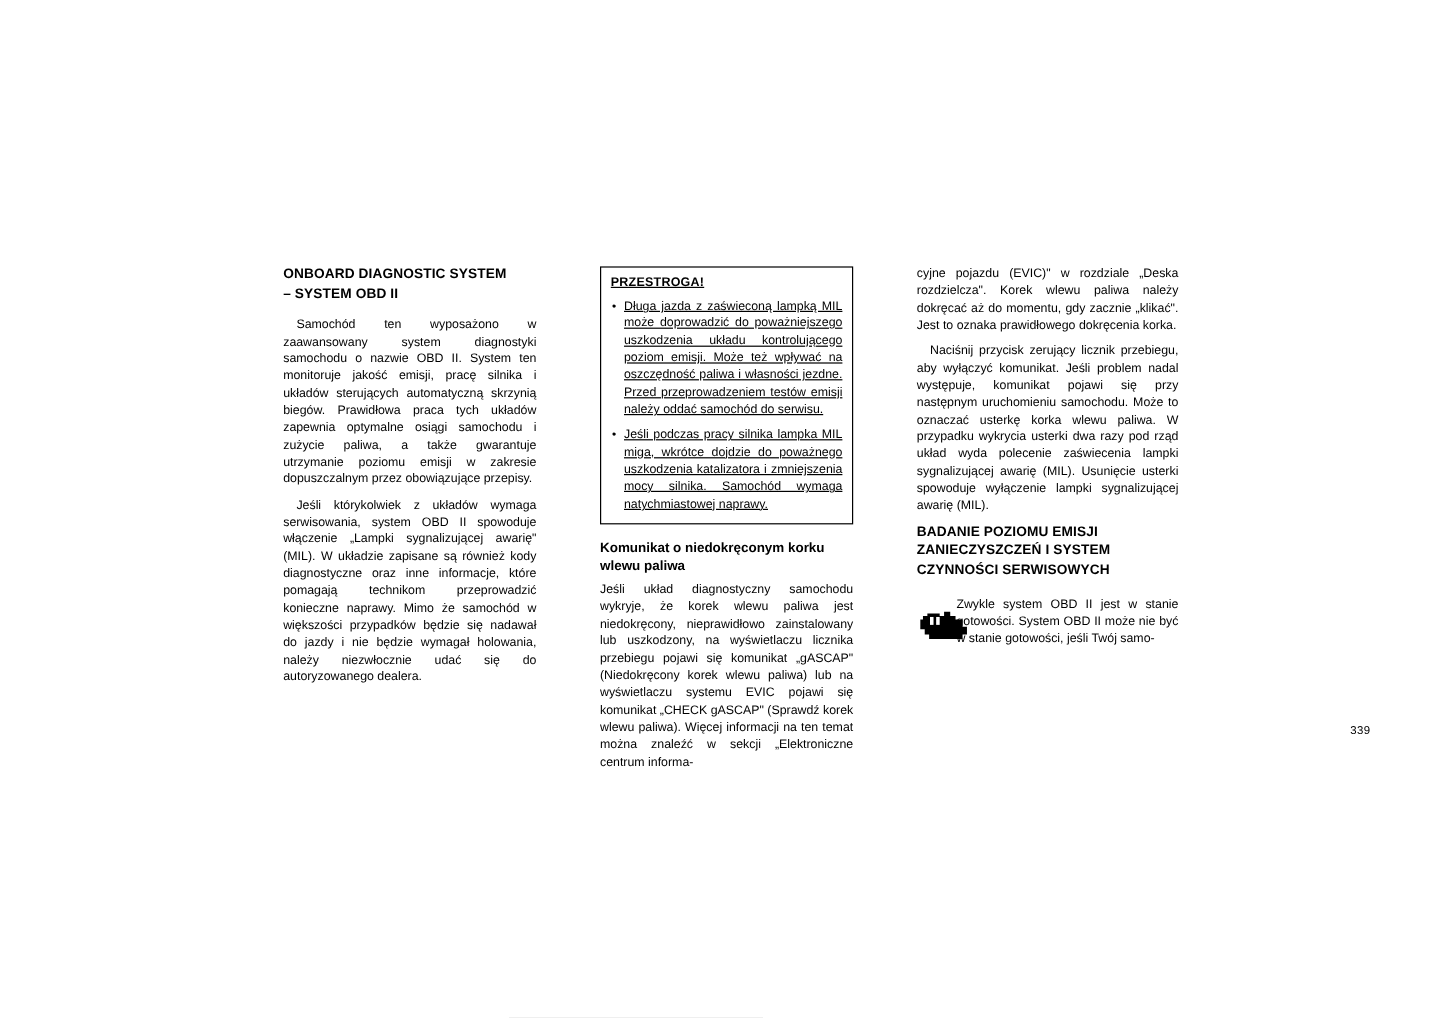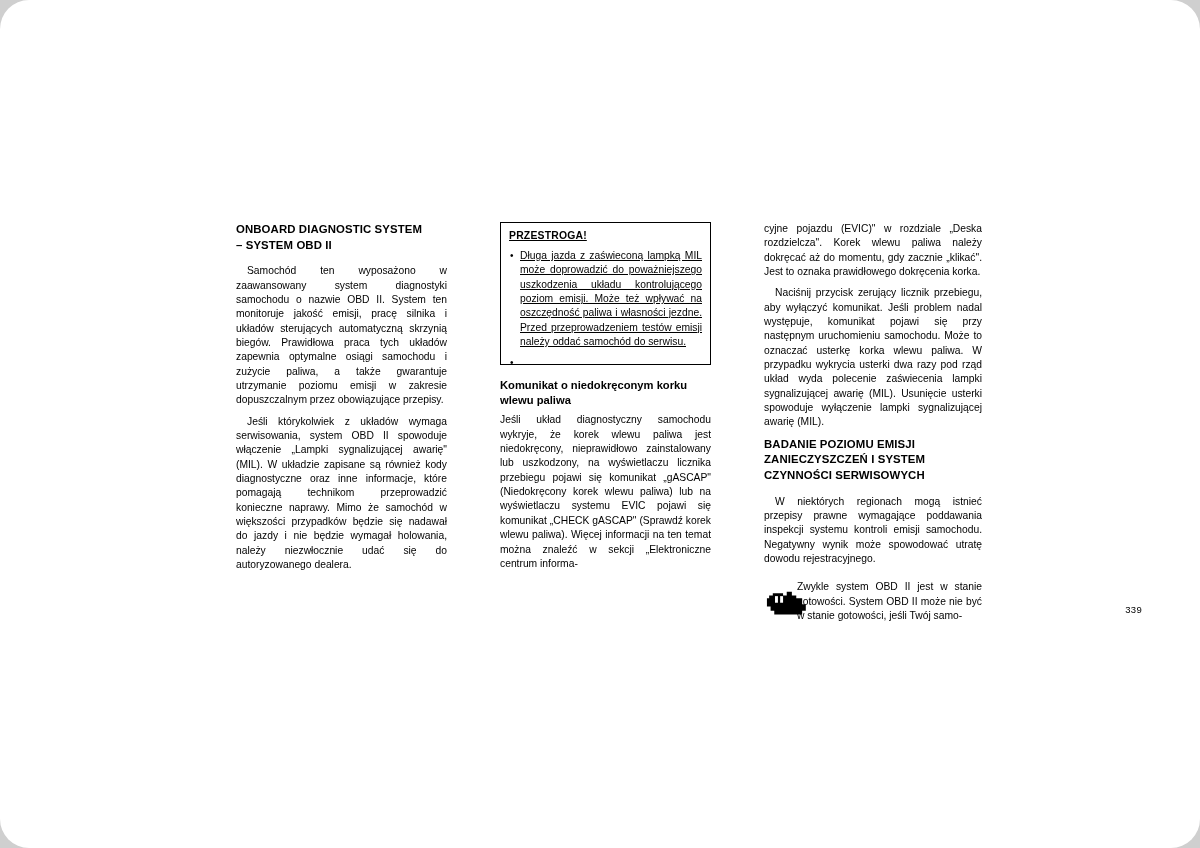--- a/index.html
+++ b/index.html
@@ -12,21 +12,20 @@
     height: 848px;
     font-family: "Liberation Sans", sans-serif;
   }
   .page {
     position: absolute;
     left: 0; top: 0;
     width: 1200px;
     height: 848px;
     background: #ffffff;
     overflow: hidden;
-    border-radius: 29px;
   }
   .content {
     position: absolute;
     left: 236px;
     top: 222px;
     width: 752px;
     height: 420px;
   }
   .col {
     position: absolute;
@@ -146,20 +145,21 @@
     <div class="col col-2">
       <div class="caution-box">
         <div class="caution-title">PRZESTROGA!</div>
         <ul class="caution-list">
           <li>
             <span class="bullet">•</span>
             <span>Długa jazda z zaświeconą lampką MIL może doprowadzić do poważniejszego uszkodzenia układu kontrolującego poziom emisji. Może też wpływać na oszczędność paliwa i własności jezdne. Przed przeprowadzeniem testów emisji należy oddać samochód do serwisu.</span>
           </li>
           <li>
             <span class="bullet">•</span>
+            <span>Jeśli podczas pracy silnika lampka MIL miga, wkrótce dojdzie do poważnego uszkodzenia katalizatora i zmniejszenia mocy silnika. Samochód wymaga natychmiastowej naprawy.</span>
           </li>
         </ul>
       </div>
 
       <h2 class="sub-title">
         <span>Komunikat o niedokręconym korku</span><br>
         <span>wlewu paliwa</span>
       </h2>
       <p class="para">Jeśli układ diagnostyczny samochodu wykryje, że korek wlewu paliwa jest niedokręcony, nieprawidłowo zainstalowany lub uszkodzony, na wyświetlaczu licznika przebiegu pojawi się komunikat „gASCAP" (Niedokręcony korek wlewu paliwa) lub na wyświetlaczu systemu EVIC pojawi się komunikat „CHECK gASCAP" (Sprawdź korek wlewu paliwa). Więcej informacji na ten temat można znaleźć w sekcji „Elektroniczne centrum informa-</p>
     </div>
@@ -167,21 +167,20 @@
     <div class="col col-3">
       <p class="para">cyjne pojazdu (EVIC)" w rozdziale „Deska rozdzielcza". Korek wlewu paliwa należy dokręcać aż do momentu, gdy zacznie „klikać". Jest to oznaka prawidłowego dokręcenia korka.</p>
       <p class="para indent">Naciśnij przycisk zerujący licznik przebiegu, aby wyłączyć komunikat. Jeśli problem nadal występuje, komunikat pojawi się przy następnym uruchomieniu samochodu. Może to oznaczać usterkę korka wlewu paliwa. W przypadku wykrycia usterki dwa razy pod rząd układ wyda polecenie zaświecenia lampki sygnalizującej awarię (MIL). Usunięcie usterki spowoduje wyłączenie lampki sygnalizującej awarię (MIL).</p>
 
       <h1 class="sect-title" style="margin-top:4px;">
         <span>BADANIE POZIOMU EMISJI</span><br>
         <span>ZANIECZYSZCZEŃ I SYSTEM</span><br>
         <span>CZYNNOŚCI SERWISOWYCH</span>
       </h1>
 
-      <p class="para indent">W niektórych regionach mogą istnieć przepisy prawne wymagające poddawania inspekcji systemu kontroli emisji samochodu. Negatywny wynik może spowodować utratę dowodu rejestracyjnego.</p>
 
       <div class="mil-block">
         <div class="mil-icon">
           <svg viewBox="0 0 60 42" width="44" height="32" aria-hidden="true">
             <path d="M7,16 L7,12 L12,12 L12,9 L26,9 L26,12 L31,12 L31,7 L38,7 L38,12 L44,12 L44,16 L52,16 L52,24 L57,24 L57,33 L52,33 L52,38 L14,38 L14,33 L9,33 L9,27 L4,27 L4,16 Z" fill="#000000"></path>
             <rect x="15" y="13" width="4" height="9" fill="#ffffff"></rect>
             <rect x="22" y="13" width="4" height="9" fill="#ffffff"></rect>
           </svg>
         </div>
         <div class="mil-text">Zwykle system OBD II jest w stanie gotowości. System OBD II może nie być w stanie gotowości, jeśli Twój samo-</div>

